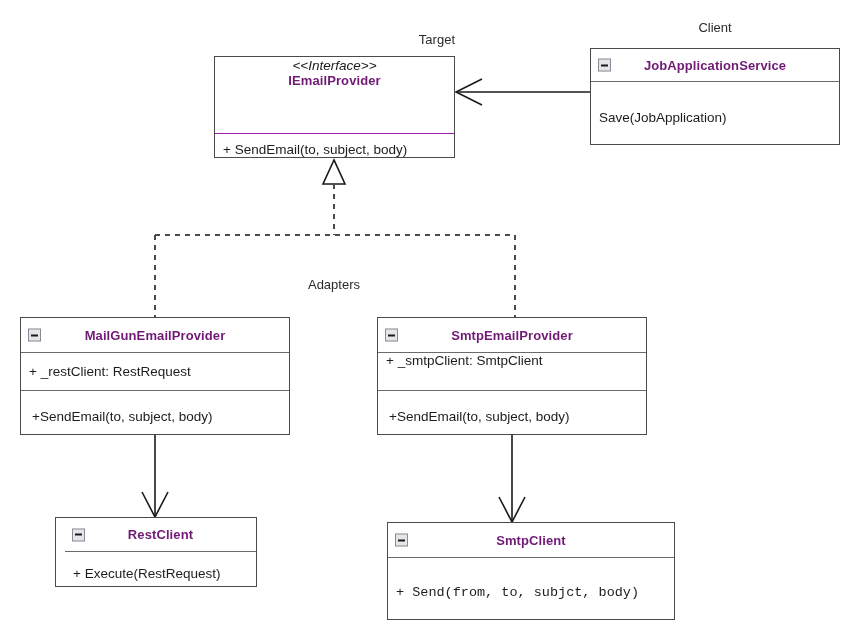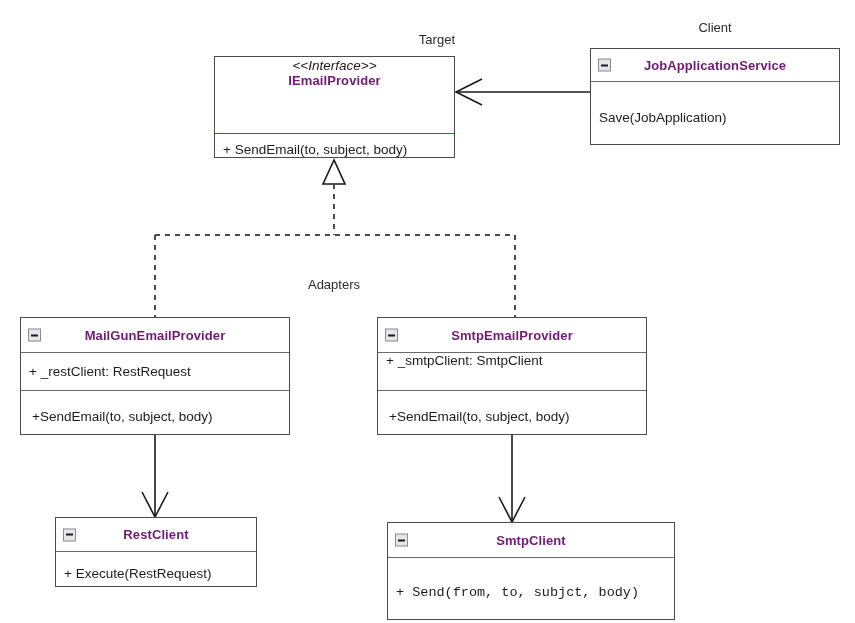--- a/index.html
+++ b/index.html
@@ -193,21 +193,21 @@
       <span class="class-name">SmtpEmailProvider</span>
     </div>
     <div class="compartment member" style="height:38px; align-items:flex-start;">
       <span>+ _smtpClient: SmtpClient</span>
     </div>
     <div class="compartment member" style="flex:1; padding-left:11px;">
       <span class="member-text">+SendEmail(to, subject, body)</span>
     </div>
   </div>
 
-  <div class="uml-box" style="left:55px; top:517px; width:202px; height:70px;">
+  <div class="uml-box" style="left:55px; top:517px; width:202px; height:70px;padding-left:9px;">
     <div class="compartment head" style="height:33px;">
       <span class="collapse-icon"></span>
       <span class="class-name">RestClient</span>
     </div>
     <div class="compartment member" style="flex:1;">
       <span class="member-text">+ Execute(RestRequest)</span>
     </div>
   </div>
 
   <div class="uml-box" style="left:387px; top:522px; width:288px; height:98px;">

